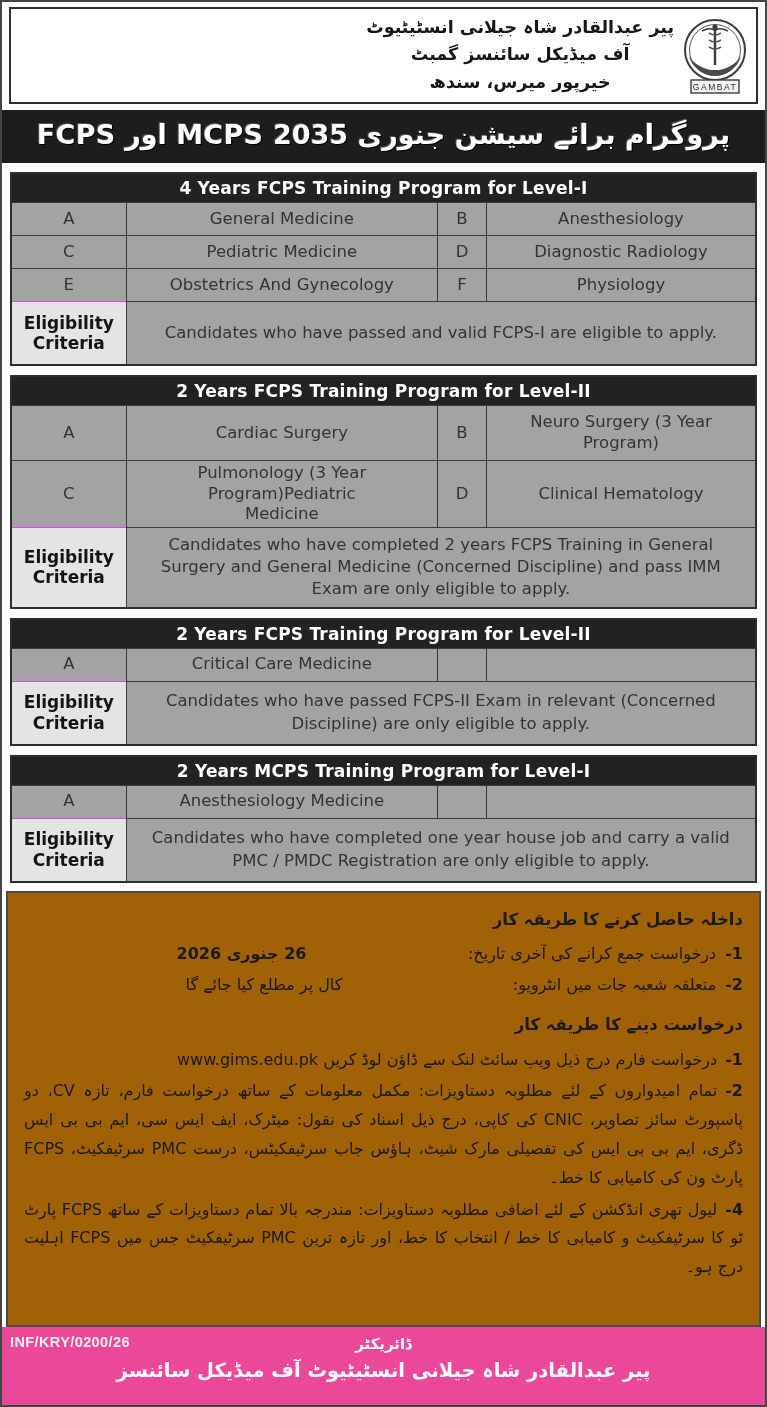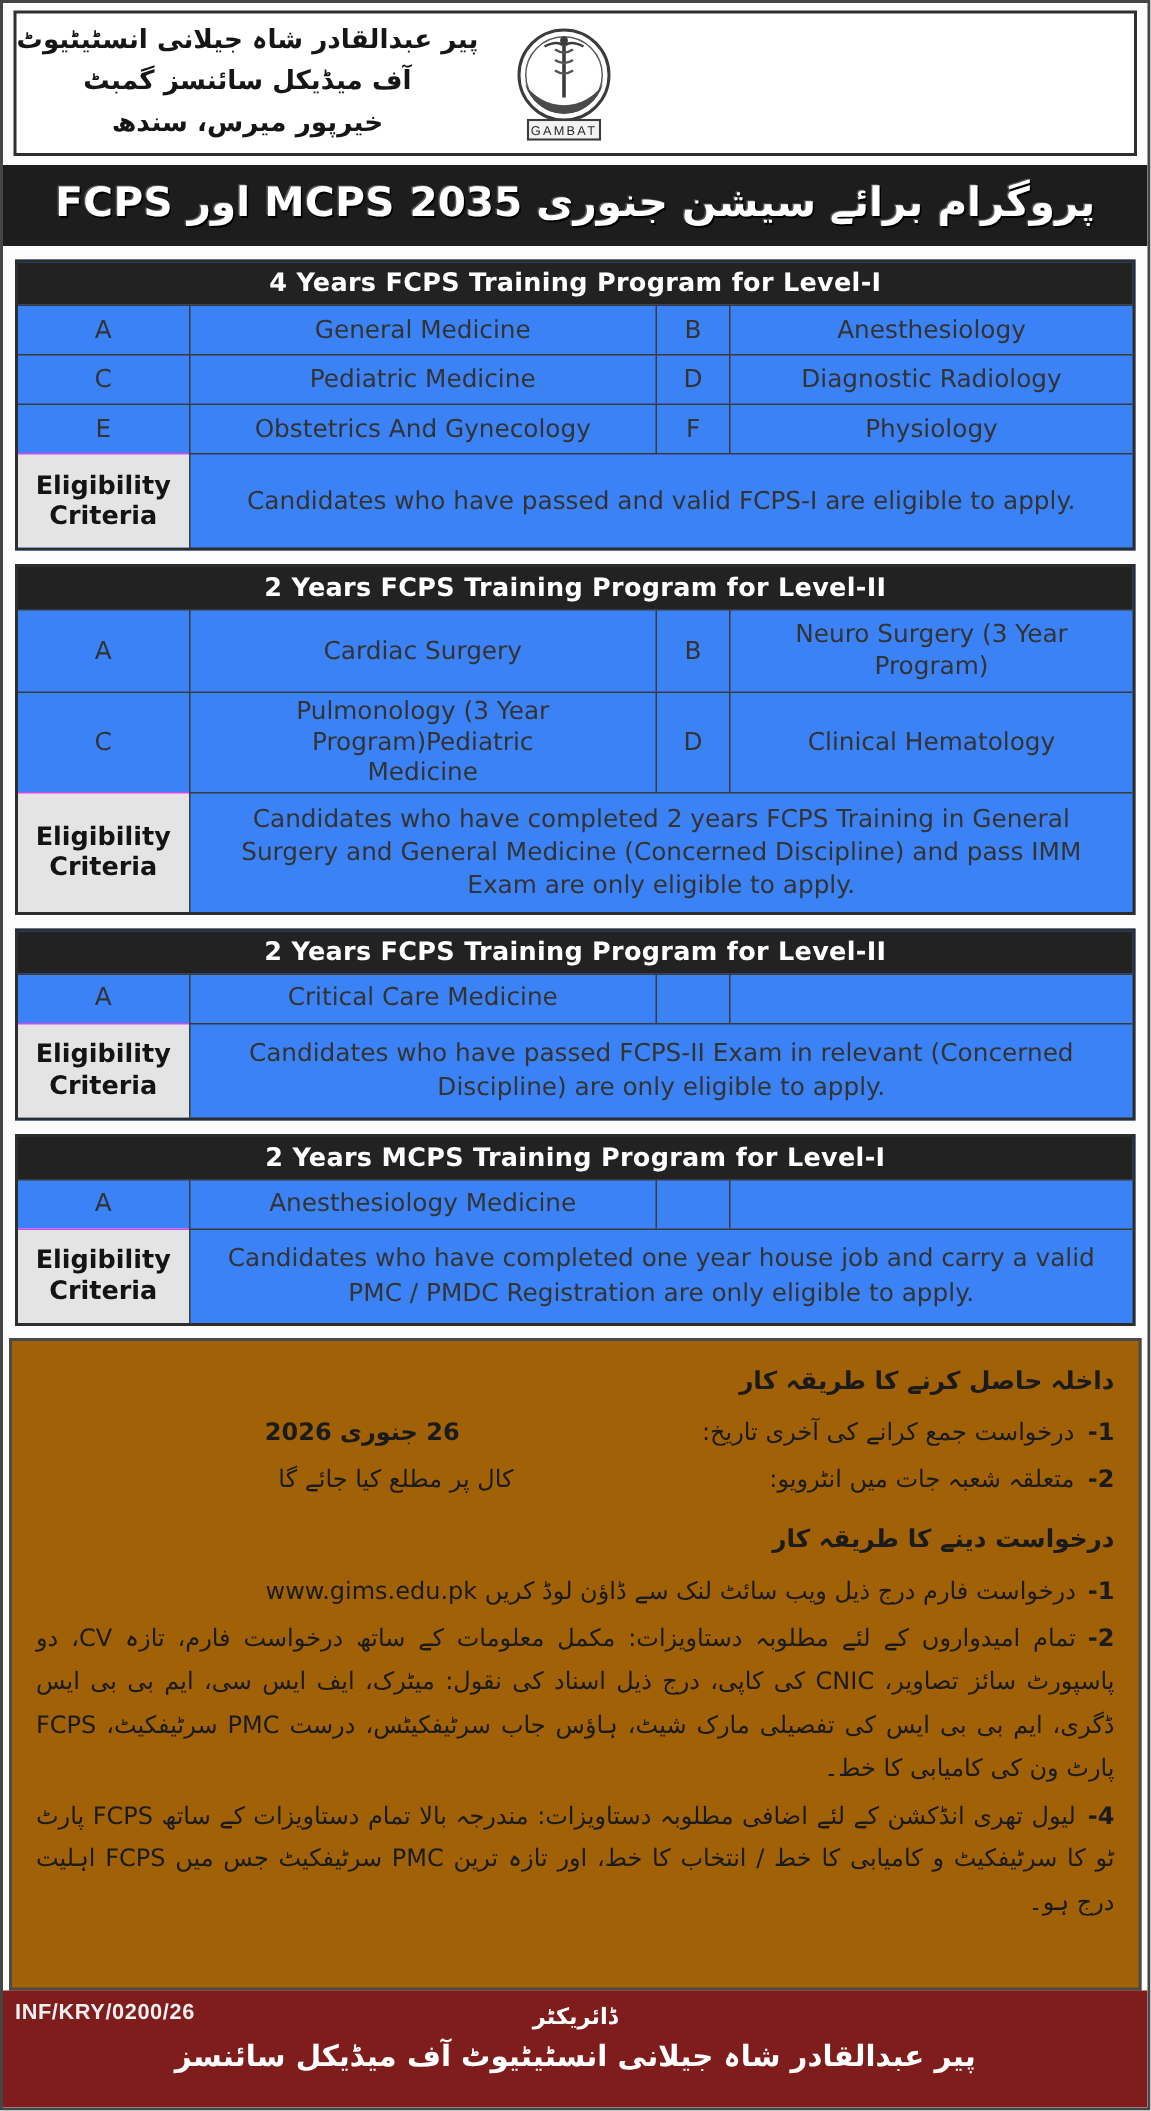--- a/index.html
+++ b/index.html
@@ -5,35 +5,35 @@
   html,body{margin:0;padding:0;background:#e9e9e9;}
   .page{
     width:767px;height:1407px;box-sizing:border-box;margin:0 auto;
     background:#fcfcfc;border:2px solid #454545;
     font-family:"DejaVu Sans",sans-serif;color:#1e1e1e;
     display:flex;flex-direction:column;overflow:hidden;position:relative;
   }
   
   .masthead{
     border:2px solid #2f2f2f;margin:5px 7px 0;background:#fff;
-    display:flex;align-items:center;justify-content:flex-start;gap:16px;
+    display:flex;align-items:center;justify-content:flex-end;
     padding:4px 0 5px;min-height:82px;
   }
   .inst-name{direction:rtl;text-align:center;font-weight:bold;
     font-size:17.5px;line-height:1.55;color:#161616;}
   .logo-wrap{width:82px;height:84px;flex:0 0 auto;}
   
   .banner{
     background:#1d1d1d;color:#fff;text-align:center;margin-top:6px;
     font-weight:bold;font-size:27px;padding:9px 4px 13px;
     text-shadow:1px 1px 0 #000, -1px -1px 0 #555;
     letter-spacing:.3px;
   }
   
-  .ptable{border:2px solid #2d2d2d;margin:9px 8px 0;background:#3b82f6;}
+  .ptable{border:2px solid #2d2d2d;margin:9px 8px 0;background:#a3a3a3;}
   .thead{background:#222;color:#fff;font-weight:bold;text-align:center;
     font-size:17px;padding:4px 2px;letter-spacing:.2px;}
   .trow{display:grid;grid-template-columns:15.3% 41.9% 6.6% 36.2%;}
   .tcell{
     display:flex;align-items:center;justify-content:center;text-align:center;
     font-size:16.5px;color:#333;padding:2px 6px;min-height:28px;
     border-top:1px solid #3a3a3a;line-height:1.25;
   }
   .tcell.c2,.tcell.c3,.tcell.c4{border-left:1px solid #3a3a3a;}
   .erow{display:grid;grid-template-columns:15.3% 84.7%;}
@@ -56,21 +56,21 @@
   .u{direction:rtl;text-align:right;font-size:16px;color:#1b1b1b;line-height:1.8;}
   .uhead{font-weight:bold;font-size:16.5px;margin:2px 0 6px;}
   .uitem{display:flex;gap:9px;margin:2px 0;}
   .uitem .num{direction:ltr;unicode-bidi:isolate;font-weight:bold;flex:0 0 auto;}
   .uitem .q{flex:0 0 auto;}
   .uitem .ans{flex:1;text-align:center;}
   .uitem .ans.bold{font-weight:bold;direction:rtl;}
   .ublock{margin:3px 0;text-align:justify;text-align-last:right;}
   .ublock .num{direction:ltr;unicode-bidi:isolate;font-weight:bold;margin-left:8px;}
   
-  .footer{background:#7f1d1d;color:#fff;padding:6px 4px 10px;position:relative;min-height:62px;}
+  .footer{background:#ec4899;color:#fff;padding:6px 4px 10px;position:relative;min-height:62px;}
   .refno{position:absolute;left:8px;top:7px;font-size:14.5px;font-weight:bold;
     font-family:"Liberation Sans",sans-serif;color:#efefef;letter-spacing:.4px;}
   .dir1{direction:rtl;text-align:center;font-weight:bold;font-size:15px;margin-top:2px;}
   .dir2{direction:rtl;text-align:center;font-weight:bold;font-size:19.5px;margin-top:6px;letter-spacing:.2px;}
 </style>
 </head>
 <body>
 
 <div class="page">
 

